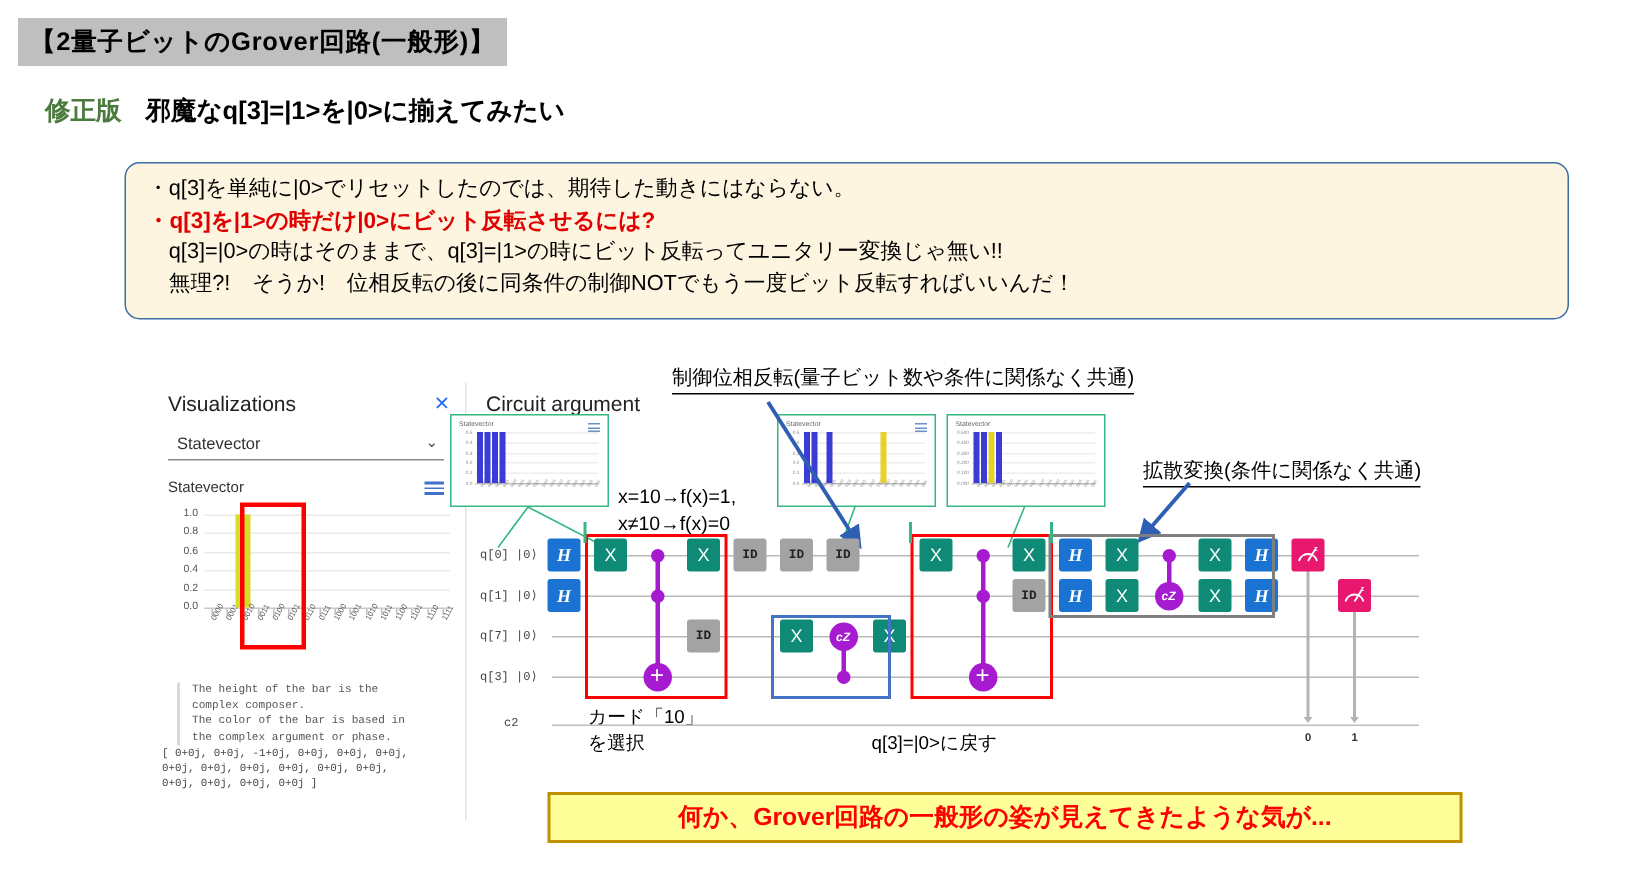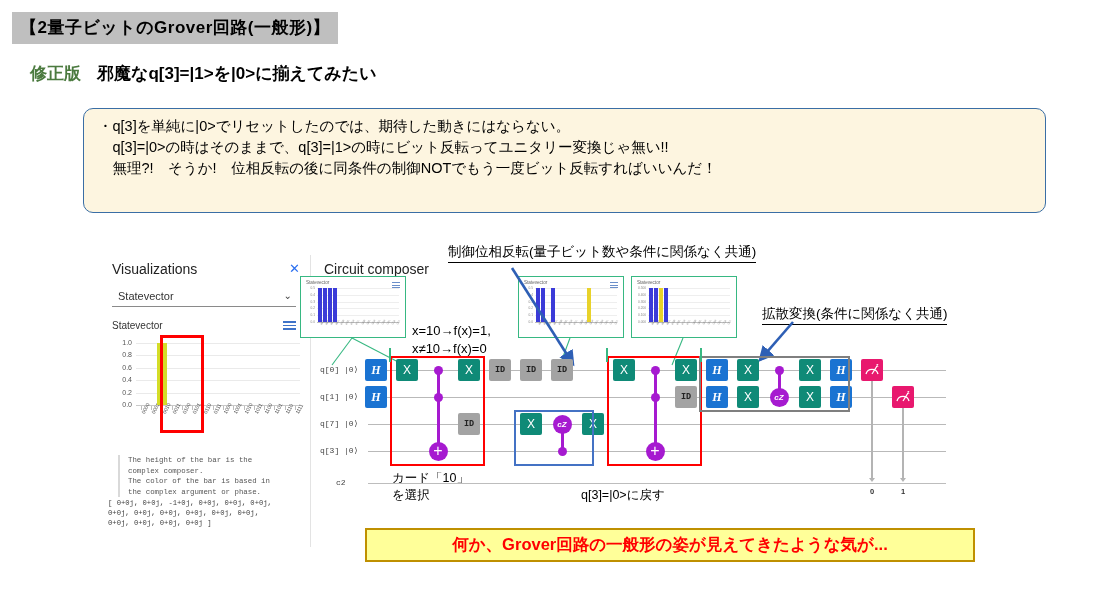--- a/index.html
+++ b/index.html
@@ -156,20 +156,21 @@
 
   <div id="title-bar">【2量子ビットのGrover回路(一般形)】</div>
 
   <div id="subtitle-row">
     <span id="subtitle-tag">修正版</span>
     <span id="subtitle-text">邪魔なq[3]=|1&gt;を|0&gt;に揃えてみたい</span>
   </div>
 
   <div id="note-box">
     <div class="note-line">・q[3]を単純に|0&gt;でリセットしたのでは、期待した動きにはならない。</div>
+    <div class="note-line red">・q[3]を|1&gt;の時だけ|0&gt;にビット反転させるには?</div>
     <div class="note-line">　q[3]=|0&gt;の時はそのままで、q[3]=|1&gt;の時にビット反転ってユニタリー変換じゃ無い!!</div>
     <div class="note-line">　無理?!　そうか!　位相反転の後に同条件の制御NOTでもう一度ビット反転すればいいんだ！</div>
   </div>
 
   <div id="viz-panel">
     <div id="viz-head">Visualizations</div>
     <div id="viz-close">✕</div>
 
     <div id="viz-select">
       <span>Statevector</span>
@@ -236,21 +237,21 @@
 
     <div id="caption-block" style="white-space: pre;">The height of the bar is the
 complex composer.
 The color of the bar is based in
 the complex argument or phase.</div>
     <div id="vector-block" style="white-space: pre;">[ 0+0j, 0+0j, -1+0j, 0+0j, 0+0j, 0+0j,
 0+0j, 0+0j, 0+0j, 0+0j, 0+0j, 0+0j,
 0+0j, 0+0j, 0+0j, 0+0j ]</div>
   </div>
 
-  <div id="composer-label">Circuit composer</div>
+  <div id="composer-label">Circuit argument</div>
 
   <div class="sv-thumb" id="thumb0" style="left:300px;top:276px;width:106px;height:62px;">
     <span class="t-title">Statevector</span>
     <span class="t-burger">
         <i></i>
         <i></i>
         <i></i>
       </span>
   <div class="t-yl" style="left: 2px; top: 9px;">0.5</div>
       <div class="t-grid" style="left: 16px; width: 82px; top: 11px;"></div>

